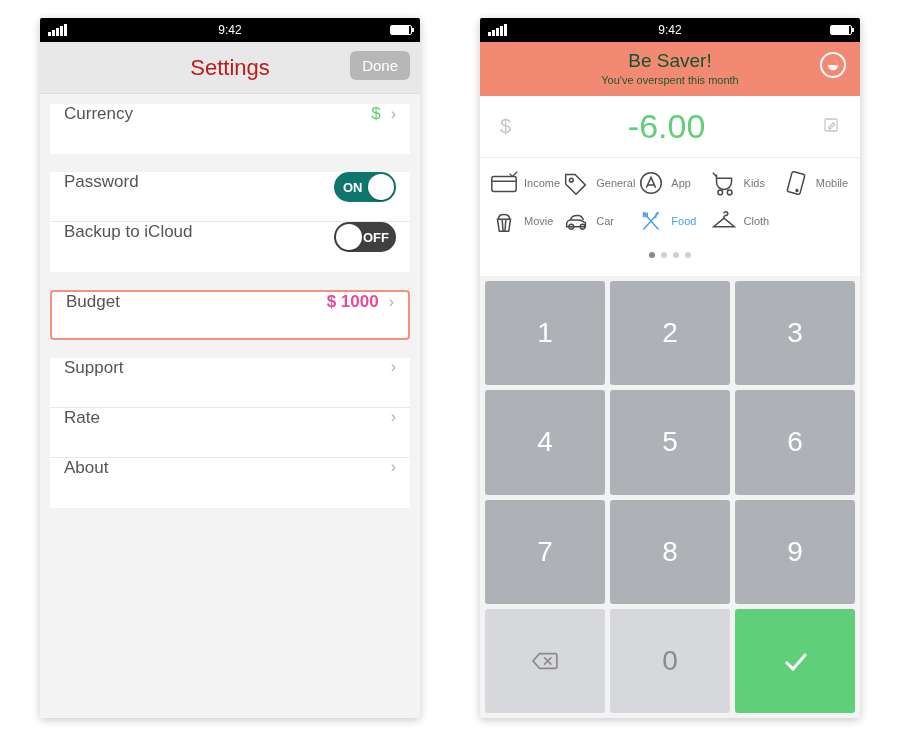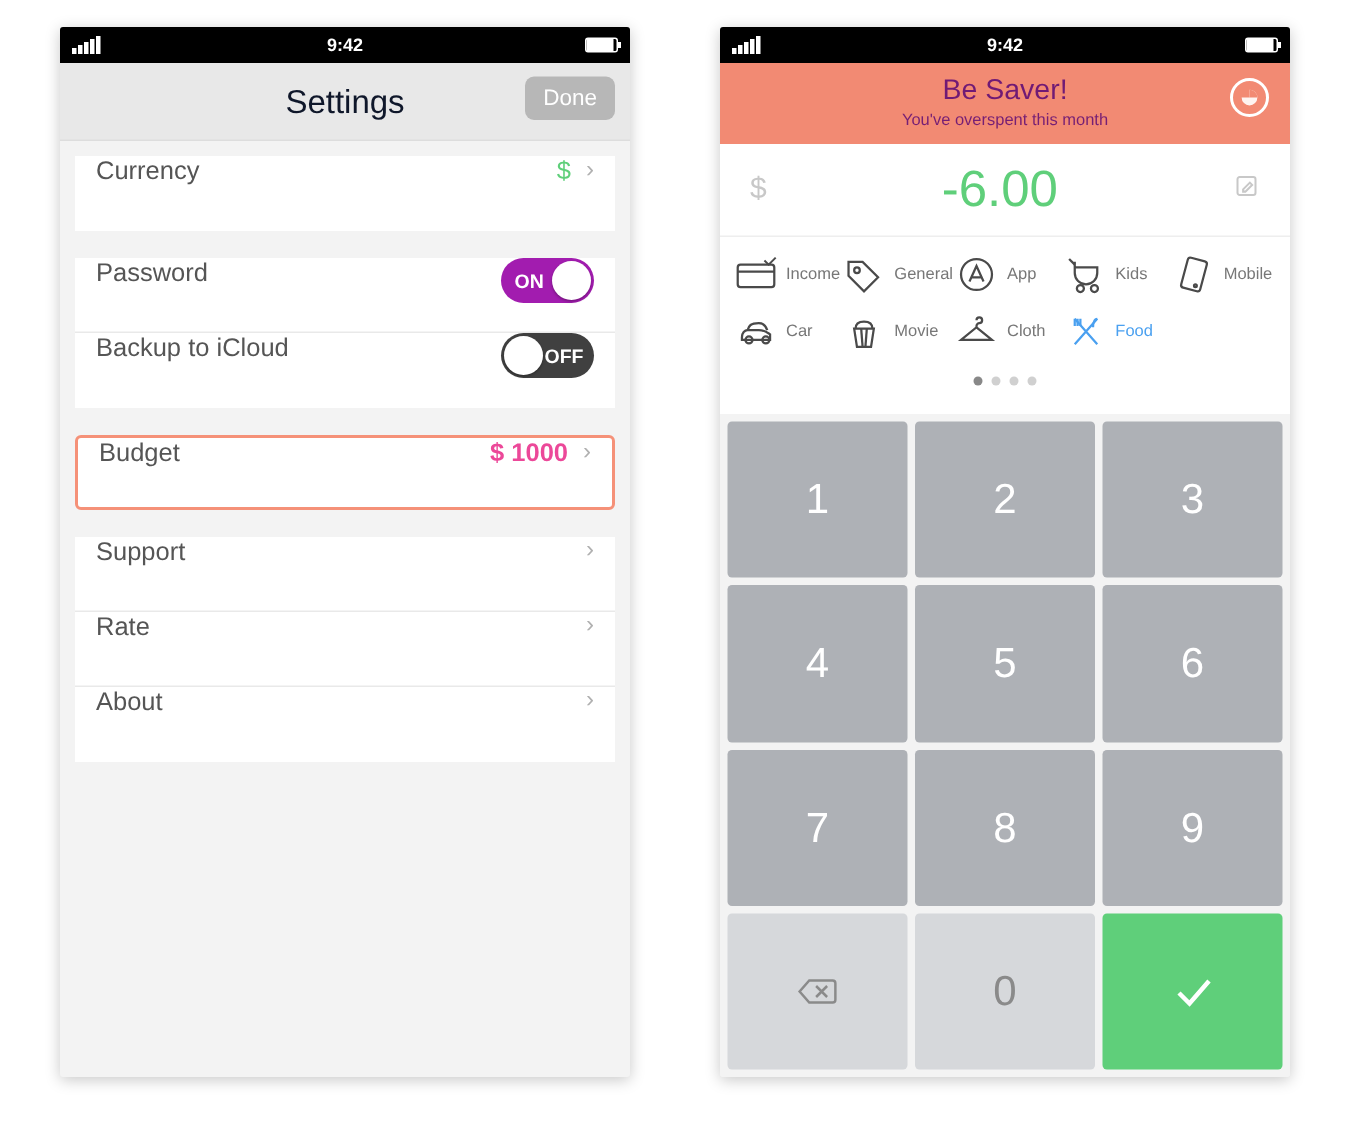--- a/index.html
+++ b/index.html
@@ -26,21 +26,21 @@
   
   .status-bar {
     height: 24px;
     background: #000;
     color: #fff;
     display: flex;
     align-items: center;
     justify-content: space-between;
     padding: 0 8px;
     font-size: 12px;
-    font-weight: 700;
+    font-weight: 400;
   }
   .status-left, .status-right { display:flex; align-items:center; gap:3px; }
   .status-center { position:absolute; left:50%; transform:translateX(-50%); }
   .bars span {
     display:inline-block; background:#fff; width:3px; margin-right:1px;
   }
   .bars { display:flex; align-items:flex-end; height:12px; }
   .bars span:nth-child(1){height:4px}
   .bars span:nth-child(2){height:6px}
   .bars span:nth-child(3){height:8px}
@@ -55,21 +55,21 @@
   
   .settings-header {
     background:#e8e8e8;
     height:52px;
     display:flex;
     align-items:center;
     justify-content:center;
     position:relative;
     border-bottom:1px solid #ddd;
   }
-  .settings-title { font-size:22px; color:#0f172a; font-weight:400; }
+  .settings-title { font-size:22px; color:#b91c1c; font-weight:400; }
   .done-btn {
     position:absolute; right:10px; top:9px;
     background:#b7b7b7; color:#fff;
     border:none; border-radius:6px;
     padding:6px 12px;
     font-size:15px;
     cursor:pointer;
   }
 
   .settings-body { padding:10px; flex:1; }
@@ -90,38 +90,38 @@
   .row .value { display:flex; align-items:center; gap:10px; color:#999; font-size:17px;}
   .row .value .dollar { color:#5fcf7a; font-weight:500;}
   .chev { color:#b0b0b0; font-size:16px; }
   .row.highlight { border:2px solid #f59178; border-radius:4px; }
   .row.highlight .amount { color:#ec4899; font-weight:700;}
 
   .toggle {
     width:62px; height:30px; border-radius:15px; position:relative;
     display:flex; align-items:center;
   }
-  .toggle.on { background:#a21caf; }
+  .toggle.on { background:#0f766e; }
   .toggle.off { background:#404040; }
   .toggle .knob {
     width:26px; height:26px; background:#fff; border-radius:50%; position:absolute; top:2px;
     box-shadow:0 1px 2px rgba(0,0,0,0.3);
   }
   .toggle.on .knob { right:2px; }
   .toggle.off .knob { left:2px; }
   .toggle .lab {
     color:#fff; font-size:13px; font-weight:600;
   }
   .toggle.on .lab { position:absolute; left:9px; }
   .toggle.off .lab { position:absolute; right:7px; }
 
   
   .entry-header {
     background:#f28a73;
-    color:#701a75;
+    color:#14532d;
     text-align:center;
     padding:8px 0 10px;
     position:relative;
   }
   .entry-header .t1 { font-size:19px; font-weight:500; }
   .entry-header .t2 { font-size:11px; opacity:0.95; margin-top:2px;}
   .entry-header .chart-btn {
     position:absolute; right:14px; top:10px; width:26px; height:26px;
     border:2px solid #fff; border-radius:50%;
     display:flex; align-items:center; justify-content:center;
@@ -364,58 +364,58 @@
               <circle cx="17" cy="22" r="1"></circle>
             </svg>
         </div>
         <div class="cl">Mobile</div>
       </div>
 
 
       <div class="cat">
         <div class="ic">
           <svg viewBox="0 0 32 28">
+              <path d="M9 12h14l-2 13H11L9 12z"></path>
+              <line x1="14" y1="12" x2="15" y2="25"></line>
+              <line x1="18" y1="12" x2="17" y2="25"></line>
+              <path d="M10 12c0-3 2-5 6-5s6 2 6 5"></path>
+            </svg>
+        </div>
+        <div class="cl">Movie</div>
+      </div>
+
+      <div class="cat">
+        <div class="ic">
+          <svg viewBox="0 0 32 28">
               <path d="M6 18c0-3 2-5 4-5h8c4 0 5 1 8 3v4H6v-2z"></path>
               <path d="M10 13c1-3 2-5 8-5 3 0 5 2 6 5"></path>
               <circle cx="11" cy="20" r="2.5"></circle>
               <circle cx="23" cy="20" r="2.5"></circle>
             </svg>
         </div>
         <div class="cl">Car</div>
       </div>
 
-      <div class="cat">
-        <div class="ic">
-          <svg viewBox="0 0 32 28">
-              <path d="M9 12h14l-2 13H11L9 12z"></path>
-              <line x1="14" y1="12" x2="15" y2="25"></line>
-              <line x1="18" y1="12" x2="17" y2="25"></line>
-              <path d="M10 12c0-3 2-5 6-5s6 2 6 5"></path>
-            </svg>
-        </div>
-        <div class="cl">Movie</div>
-      </div>
-
-      <div class="cat">
-        <div class="ic">
-          <svg viewBox="0 0 32 28">
-              <path d="M16 6a2 2 0 1 1 2 2c-1 0-2 1-2 2v1L5 20h22L16 11"></path>
-            </svg>
-        </div>
-        <div class="cl">Cloth</div>
-      </div>
-
       <div class="cat selected">
         <div class="ic">
           <svg viewBox="0 0 32 28">
               <path d="M8 5l16 18M24 5L8 23"></path>
               <path d="M8 5v5M10 5v5M12 5v5M24 5c-2 0-3 3-3 6"></path>
             </svg>
         </div>
         <div class="cl">Food</div>
+      </div>
+
+      <div class="cat">
+        <div class="ic">
+          <svg viewBox="0 0 32 28">
+              <path d="M16 6a2 2 0 1 1 2 2c-1 0-2 1-2 2v1L5 20h22L16 11"></path>
+            </svg>
+        </div>
+        <div class="cl">Cloth</div>
       </div>
 
     </div>
     <div class="dots">
       <span class="active"></span><span></span><span></span><span></span>
     </div>
   </div>
 
   <div class="keypad">
     <div class="key">1</div>

